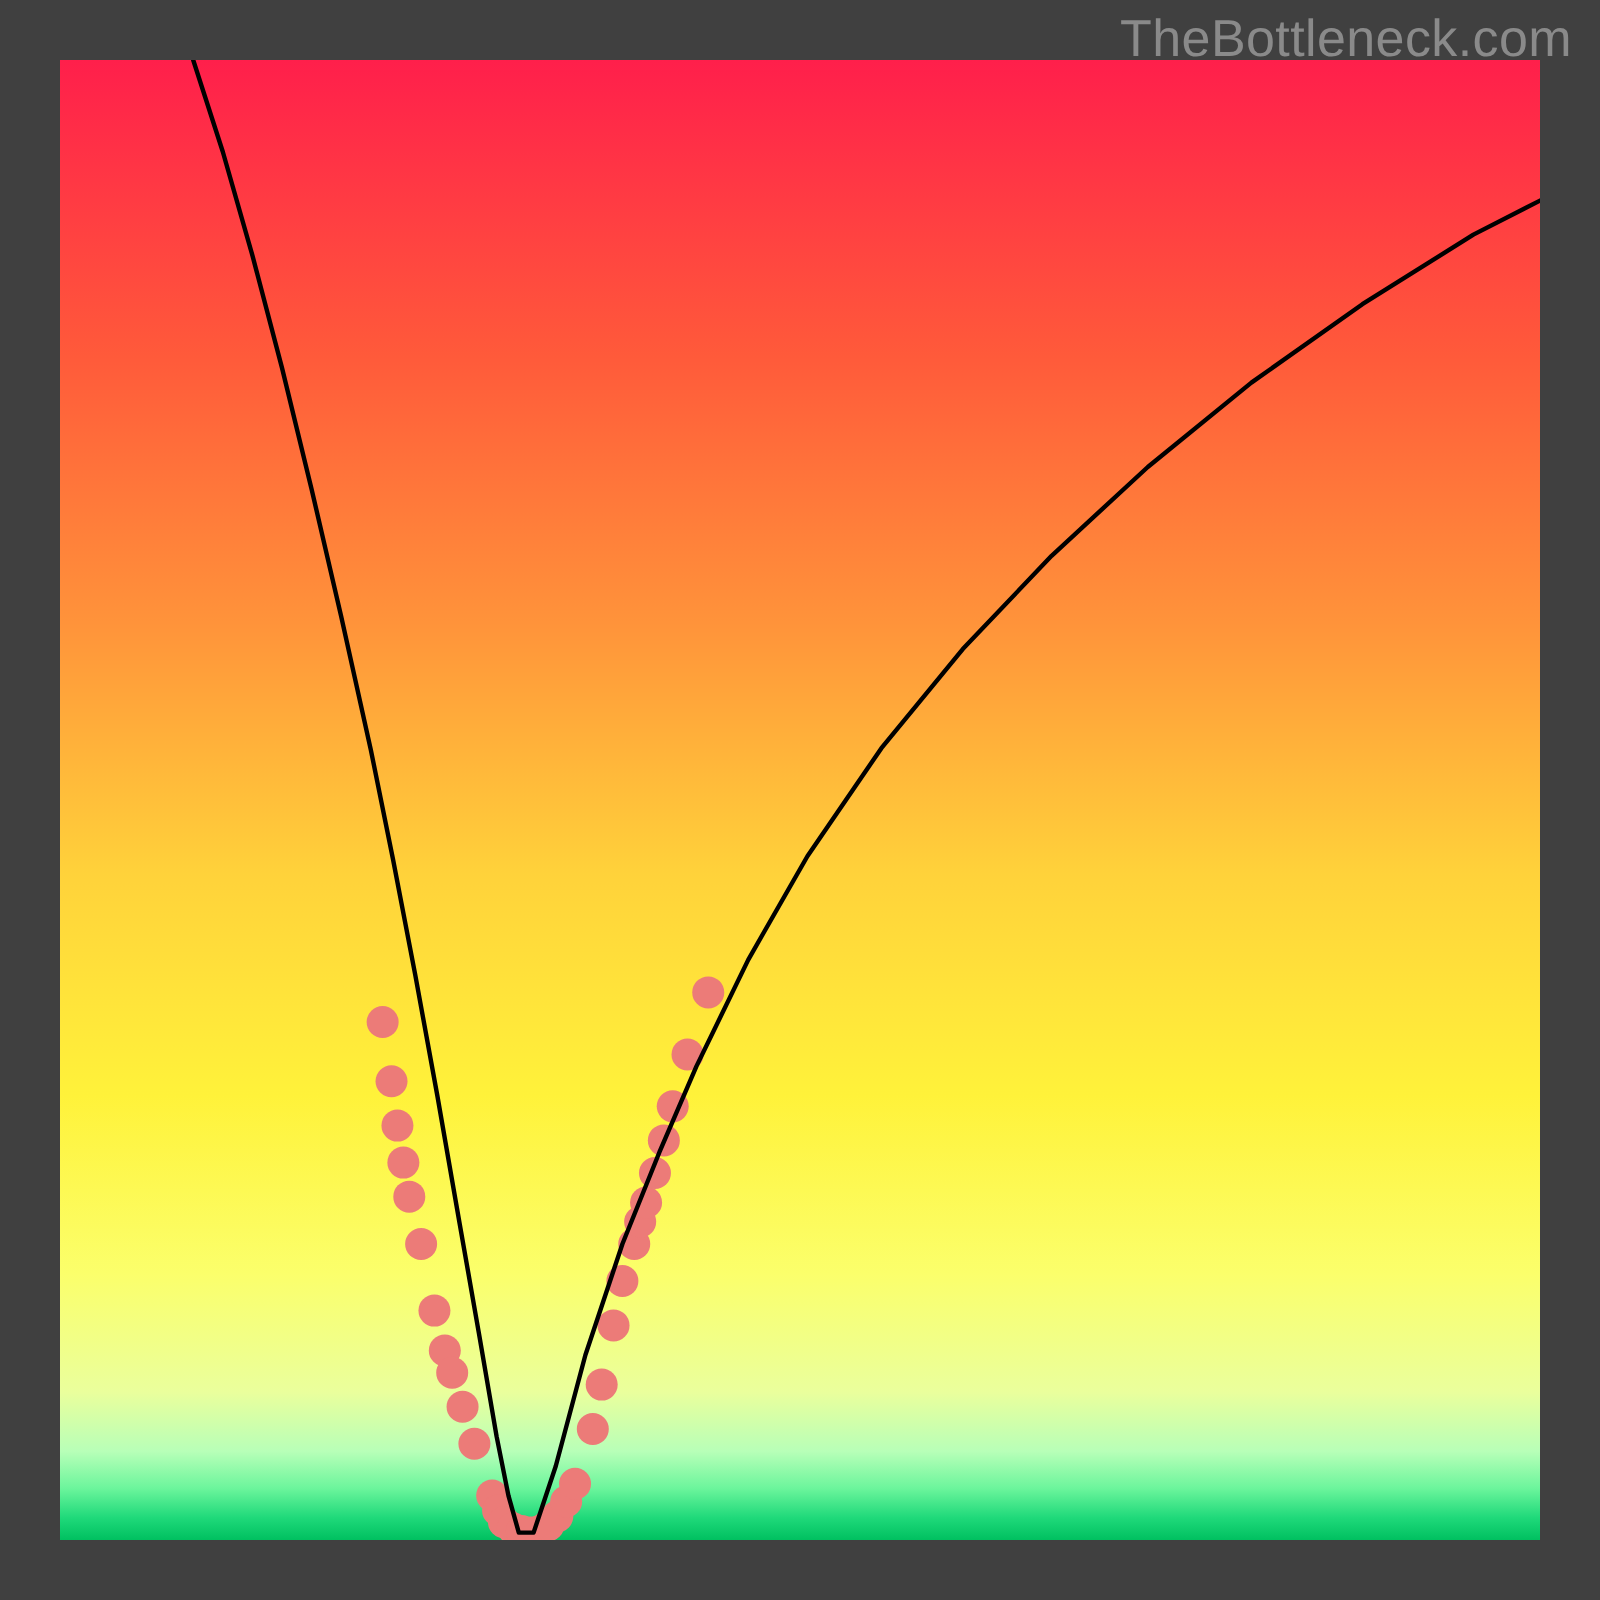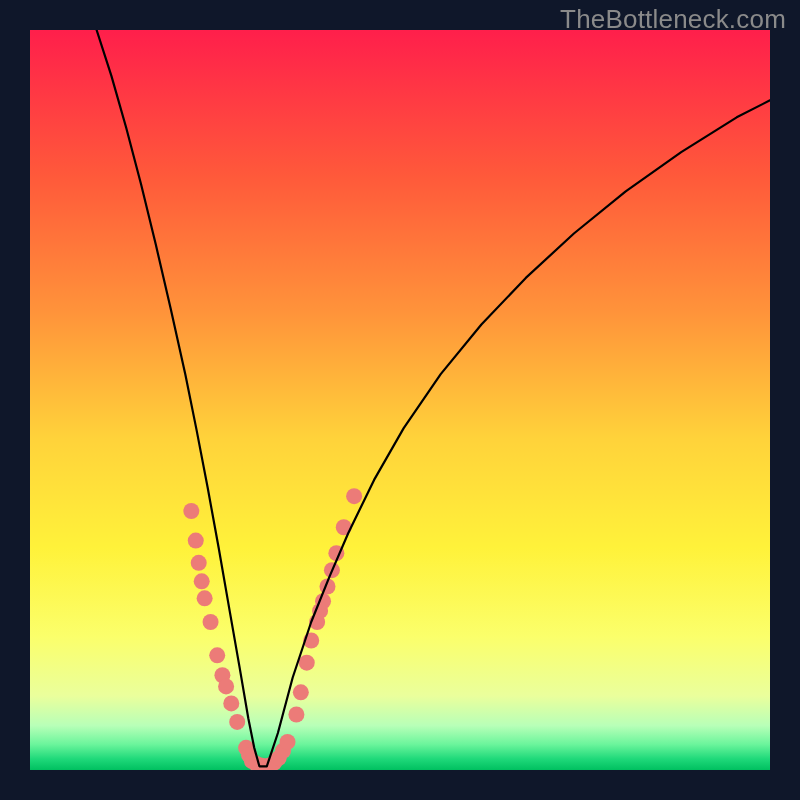--- a/index.html
+++ b/index.html
@@ -7,21 +7,21 @@
     padding: 0;
     width: 800px;
     height: 800px;
     overflow: hidden;
     background: #000;
   }
   .frame {
     position: relative;
     width: 800px;
     height: 800px;
-    background: #0f172a;
+    background: #404040;
   }
   .plot-area {
     position: absolute;
     left: 30px;
     top: 30px;
     width: 740px;
     height: 740px;
     overflow: hidden;
   }
   .gradient-bg {

